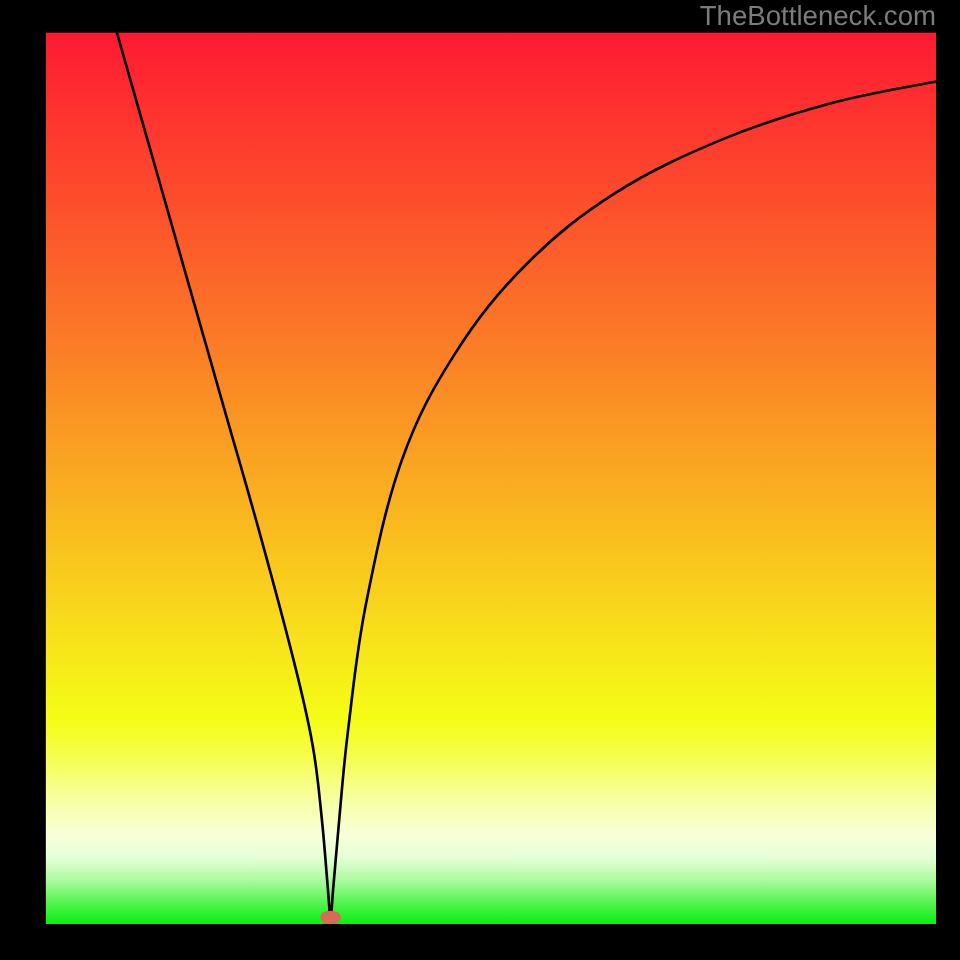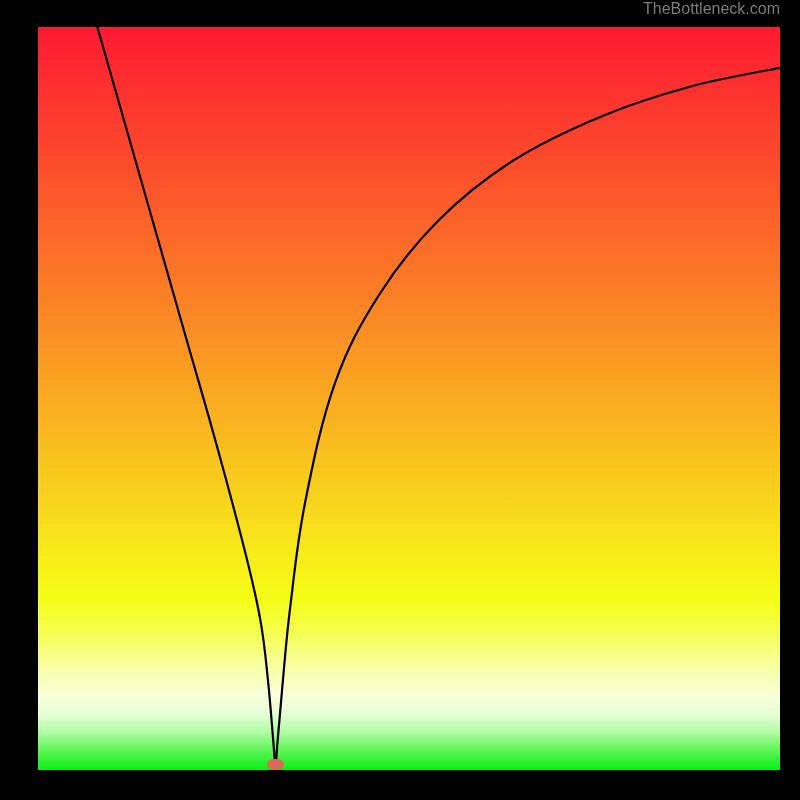--- a/index.html
+++ b/index.html
@@ -14,21 +14,21 @@
   .chart-frame {
     position: absolute;
     background: #000000;
   }
   .plot-area {
     position: absolute;
   }
   .watermark {
     position: absolute;
     color: #7c7c7c;
-    font-size: 16px;
+    font-size: 23px;
     font-weight: 500;
     letter-spacing: 0px;
   }
   .curve {
     position: absolute;
     top: 0;
     left: 0;
   }
   .marker {
     position: absolute;

